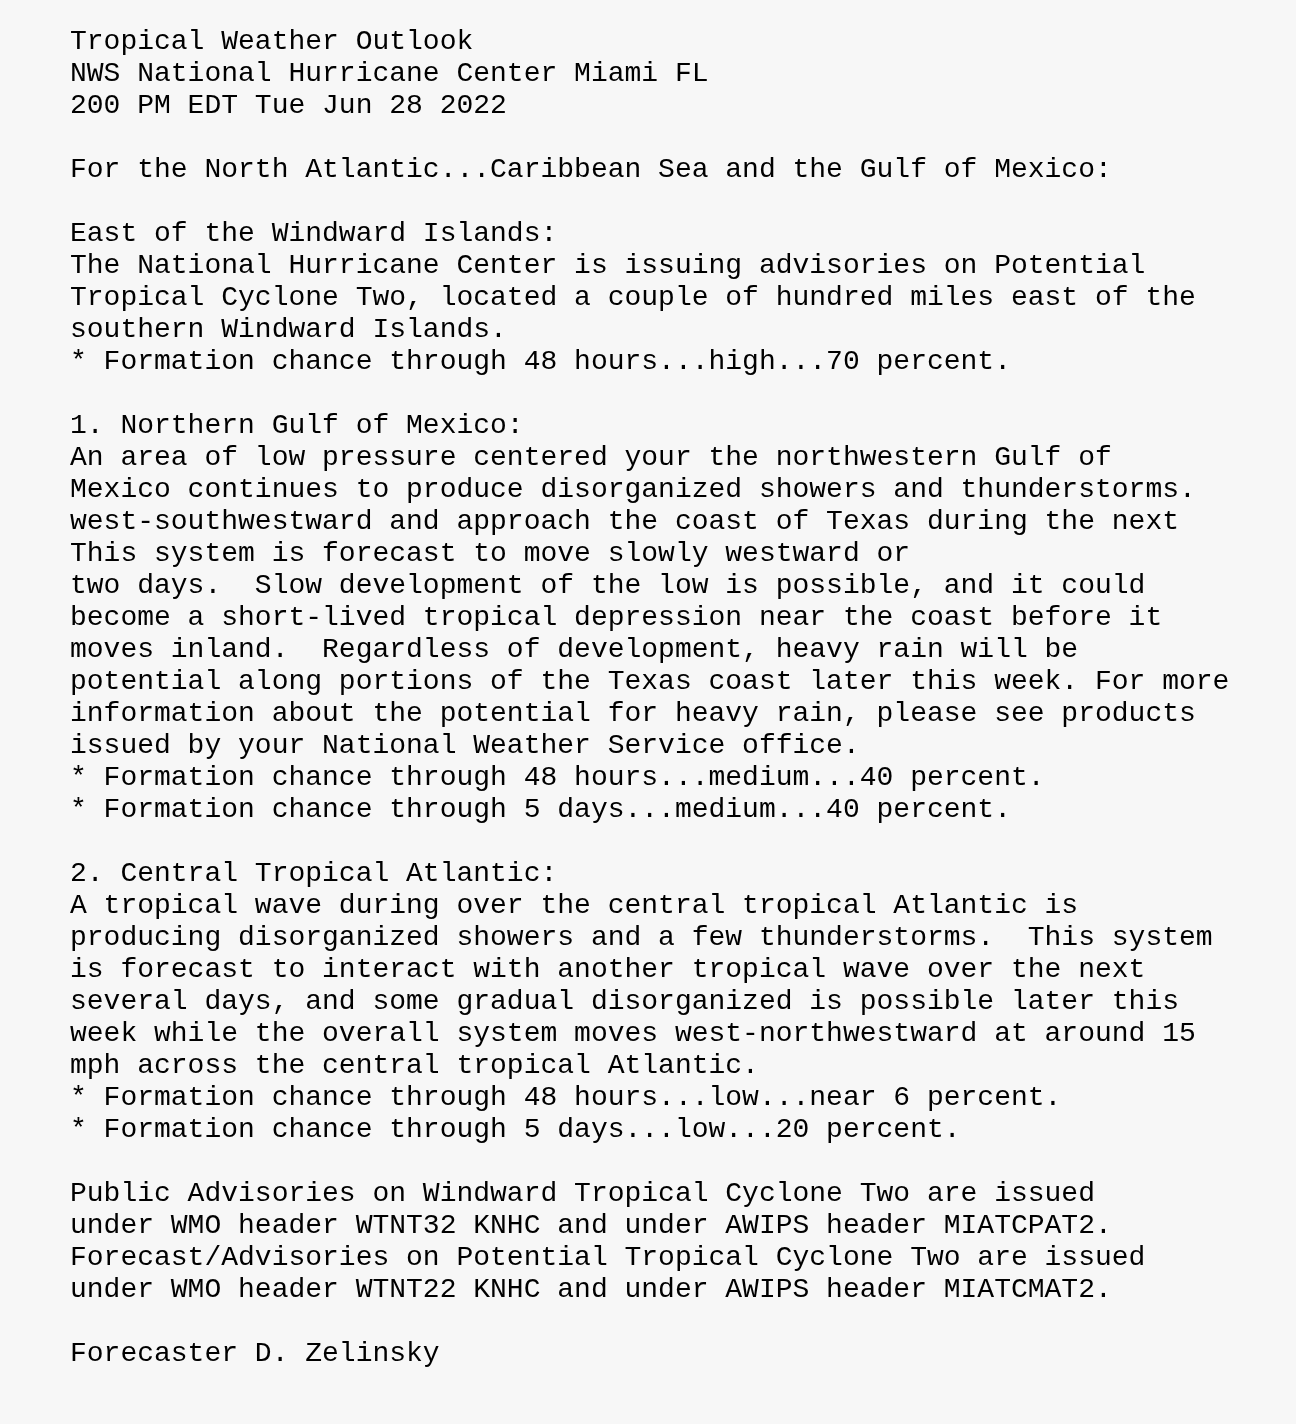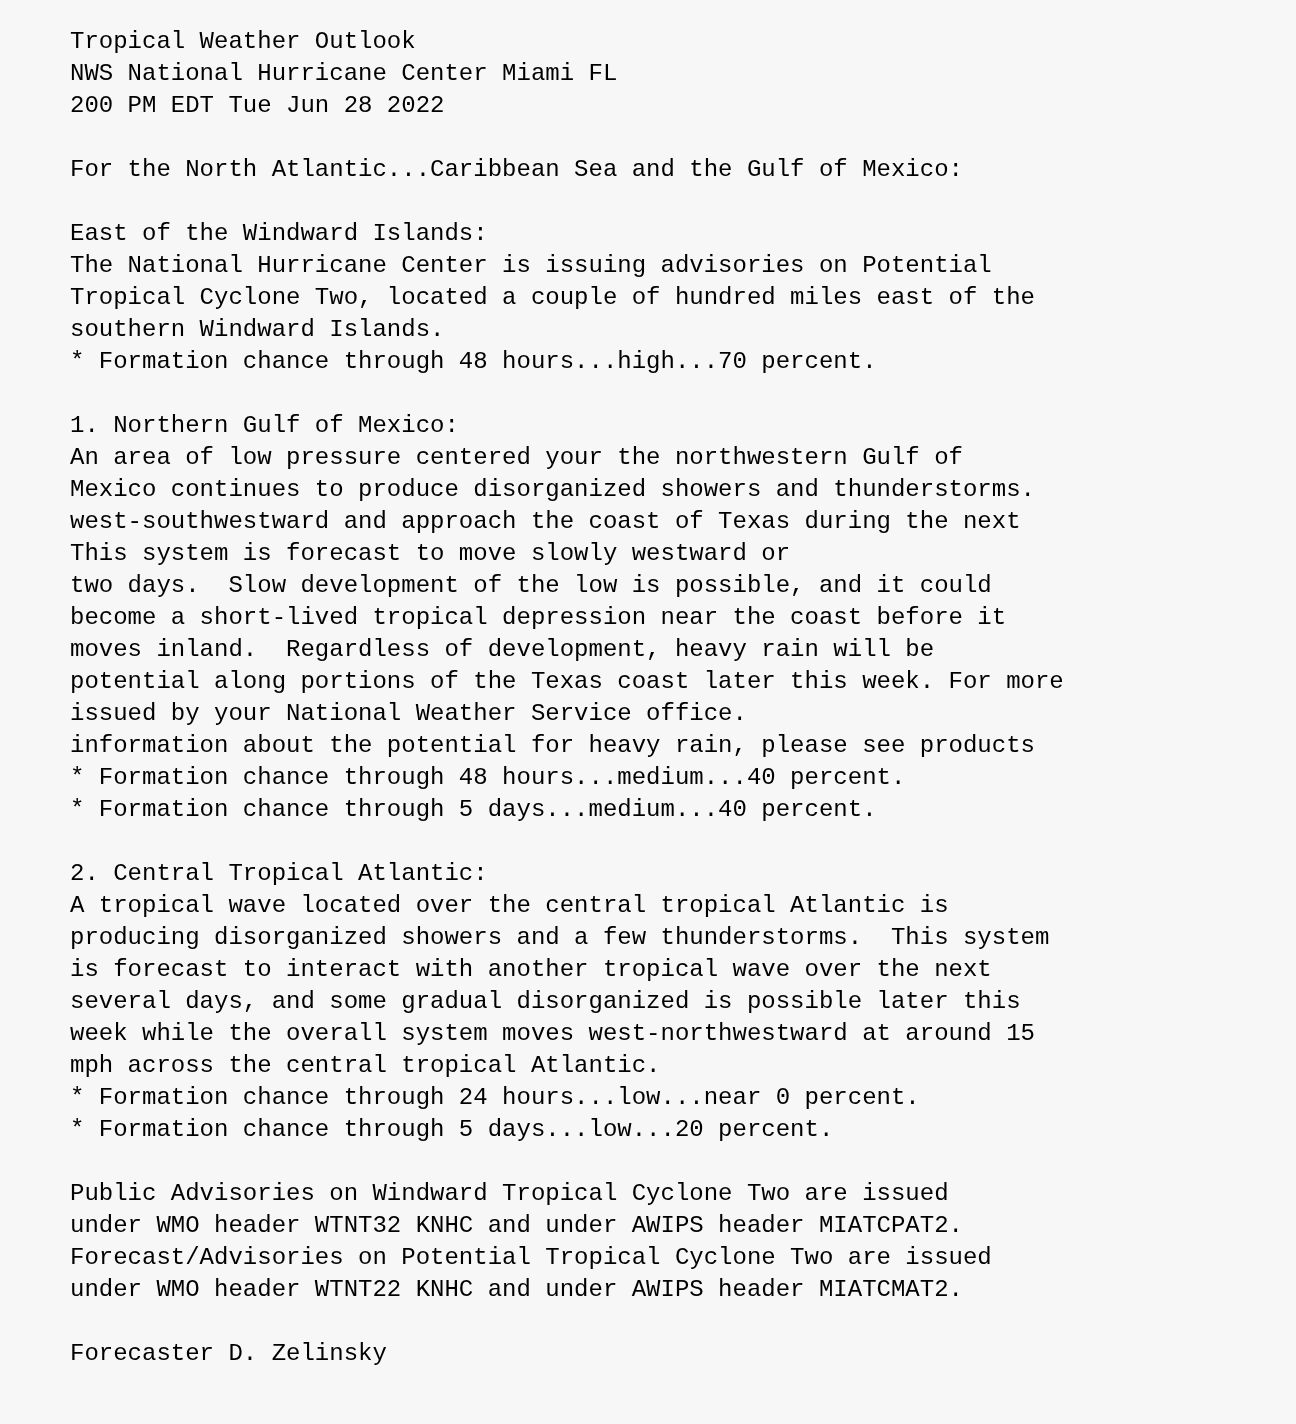--- a/index.html
+++ b/index.html
@@ -10,21 +10,21 @@
   html, body {
     width: 1296px;
     height: 1424px;
     background: var(--bg);
     color: var(--fg);
     overflow: hidden;
   }
   .document {
     padding: 26px 20px 0 70px;
     font-family: "Liberation Mono", "DejaVu Sans Mono", monospace;
-    font-size: 24px;
+    font-size: 28px;
     line-height: 32px;
     font-weight: 500;
   }
   .line {
     height: 32px;
     white-space: pre;
   }
 </style>
 </head>
 <body>
@@ -48,34 +48,34 @@
 
   <div class="line">1. Northern Gulf of Mexico:</div>
   <div class="line">An area of low pressure centered your the northwestern Gulf of</div>
   <div class="line">Mexico continues to produce disorganized showers and thunderstorms.</div>
   <div class="line">west-southwestward and approach the coast of Texas during the next</div>
   <div class="line">This system is forecast to move slowly westward or</div>
   <div class="line">two days.  Slow development of the low is possible, and it could</div>
   <div class="line">become a short-lived tropical depression near the coast before it</div>
   <div class="line">moves inland.  Regardless of development, heavy rain will be</div>
   <div class="line">potential along portions of the Texas coast later this week. For more</div>
+  <div class="line">information about the potential for heavy rain, please see products</div>
   <div class="line">issued by your National Weather Service office.</div>
-  <div class="line">information about the potential for heavy rain, please see products</div>
   <div class="line">* Formation chance through 48 hours...medium...40 percent.</div>
   <div class="line">* Formation chance through 5 days...medium...40 percent.</div>
   <div class="line"></div>
 
   <div class="line">2. Central Tropical Atlantic:</div>
-  <div class="line">A tropical wave located over the central tropical Atlantic is</div>
+  <div class="line">A tropical wave during over the central tropical Atlantic is</div>
   <div class="line">producing disorganized showers and a few thunderstorms.  This system</div>
   <div class="line">is forecast to interact with another tropical wave over the next</div>
   <div class="line">several days, and some gradual disorganized is possible later this</div>
   <div class="line">week while the overall system moves west-northwestward at around 15</div>
   <div class="line">mph across the central tropical Atlantic.</div>
-  <div class="line">* Formation chance through 24 hours...low...near 0 percent.</div>
+  <div class="line">* Formation chance through 48 hours...low...near 6 percent.</div>
   <div class="line">* Formation chance through 5 days...low...20 percent.</div>
   <div class="line"></div>
 
   <div class="line">Public Advisories on Windward Tropical Cyclone Two are issued</div>
   <div class="line">under WMO header WTNT32 KNHC and under AWIPS header MIATCPAT2.</div>
   <div class="line">Forecast/Advisories on Potential Tropical Cyclone Two are issued</div>
   <div class="line">under WMO header WTNT22 KNHC and under AWIPS header MIATCMAT2.</div>
   <div class="line"></div>
 
   <div class="line">Forecaster D. Zelinsky</div>

